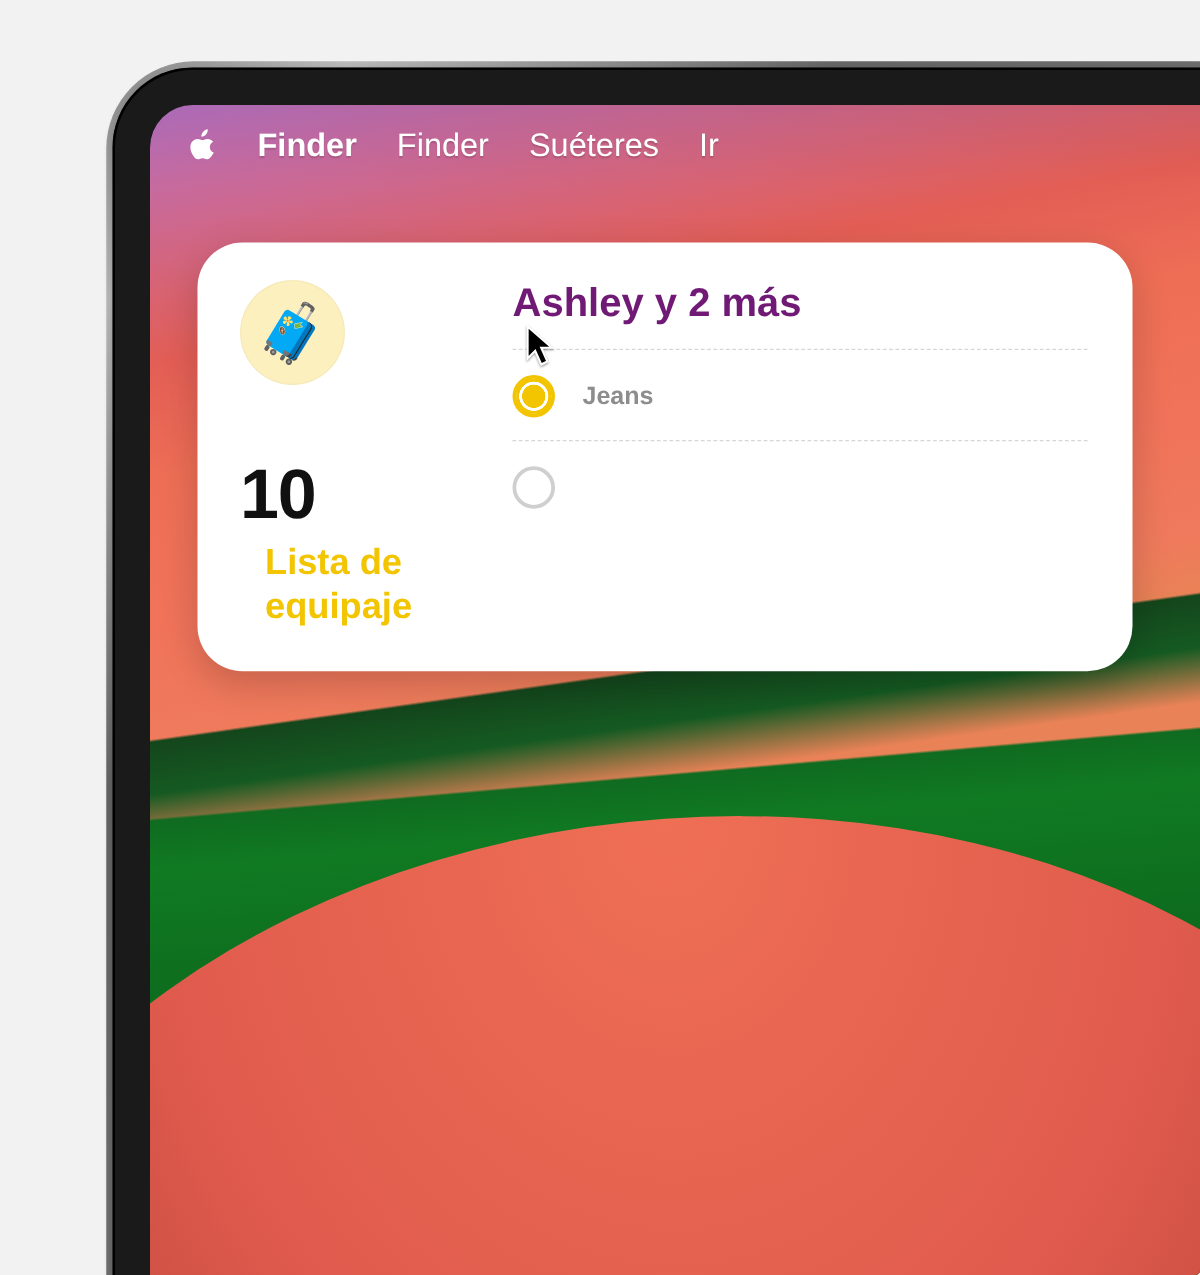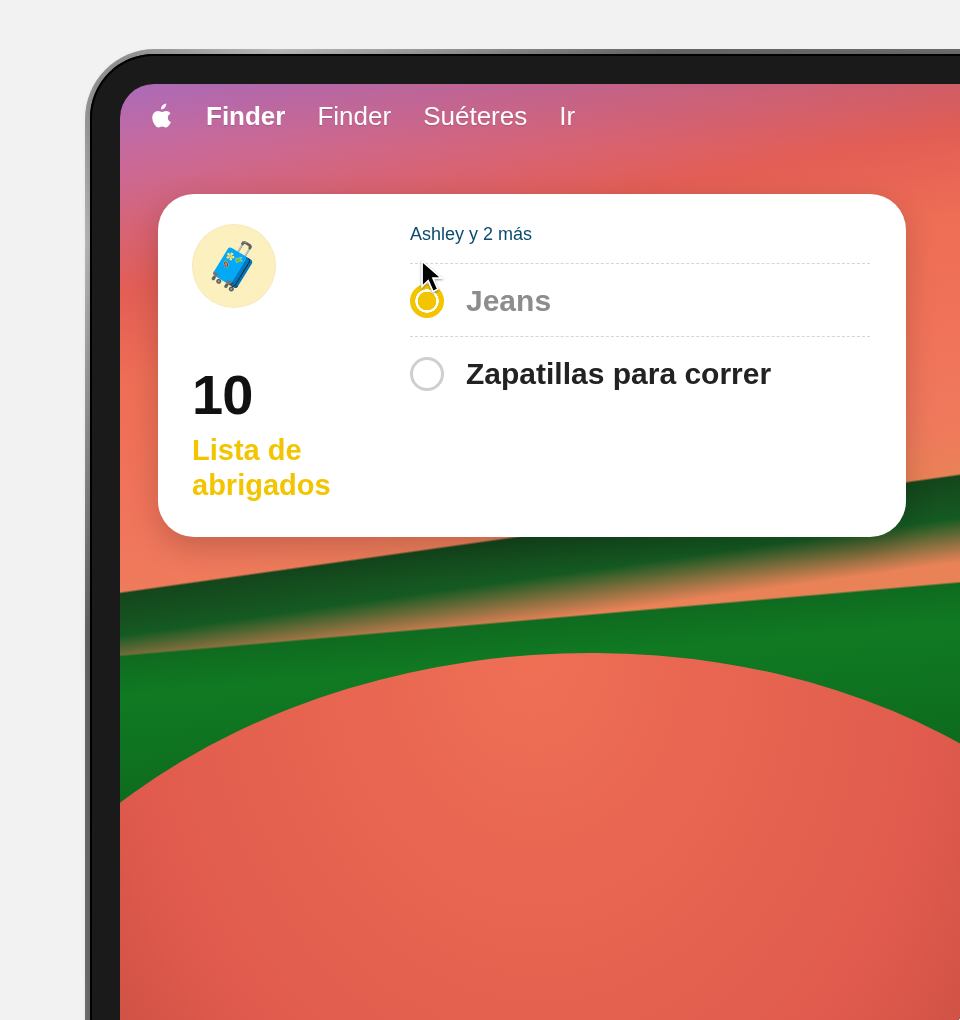--- a/index.html
+++ b/index.html
@@ -121,37 +121,38 @@
     font-weight: 800;
     color: #111;
     letter-spacing: -1px;
   }
   .listname {
     margin-top: 6px;
     font-size: 29px;
     line-height: 1.2;
     font-weight: 700;
     color: #f2c500;
+    margin-left: 20px;
   }
 
   .widget-right { flex: 1; }
   .sharewith {
-    color: #0c4a6e;
-    font-size: 18px;
-    font-weight: 400;
+    color: #701a75;
+    font-size: 32px;
+    font-weight: 700;
     padding-bottom: 18px;
     border-bottom: 1px dashed #d6d6d6;
   }
   .todo {
     display: flex;
     align-items: center;
     gap: 22px;
     padding: 20px 0 18px;
     border-bottom: 1px dashed #d6d6d6;
-    font-size: 30px;
+    font-size: 20px;
     color: #222;
     font-weight: 600;
   }
   .todo:last-child { border-bottom: none; padding-bottom: 4px; }
   .radio {
     width: 34px; height: 34px;
     border-radius: 50%;
     border: 3px solid #cfcfcf;
     flex: 0 0 34px;
     display: flex; align-items: center; justify-content: center;
@@ -203,33 +204,32 @@
       </div>
 
       <div class="widget">
         <div class="widget-left">
           <div class="iconwrap">
             <span>🧳</span>
           </div>
           <div class="count">10</div>
           <div class="listname">
             <span>Lista de</span><br>
-            <span>abrigados</span>
+            <span>equipaje</span>
           </div>
         </div>
         <div class="widget-right">
           <div class="sharewith">Ashley y 2 más</div>
 
           <div class="todo sel">
             <span class="radio"></span>
             <span class="label">Jeans</span>
           </div>
           <div class="todo">
             <span class="radio"></span>
-            <span class="label">Zapatillas para correr</span>
           </div>
         </div>
       </div>
 
       <div class="cursor" id="cursor" style="left: 300px; top: 176px;">
         <svg viewBox="0 0 20 28">
             <path d="M1 1 L1 22 L6 17 L10 26 L14 24 L10 15 L17 15 Z" fill="#000" stroke="#fff" stroke-width="1.4"></path>
           </svg>
       </div>
 

